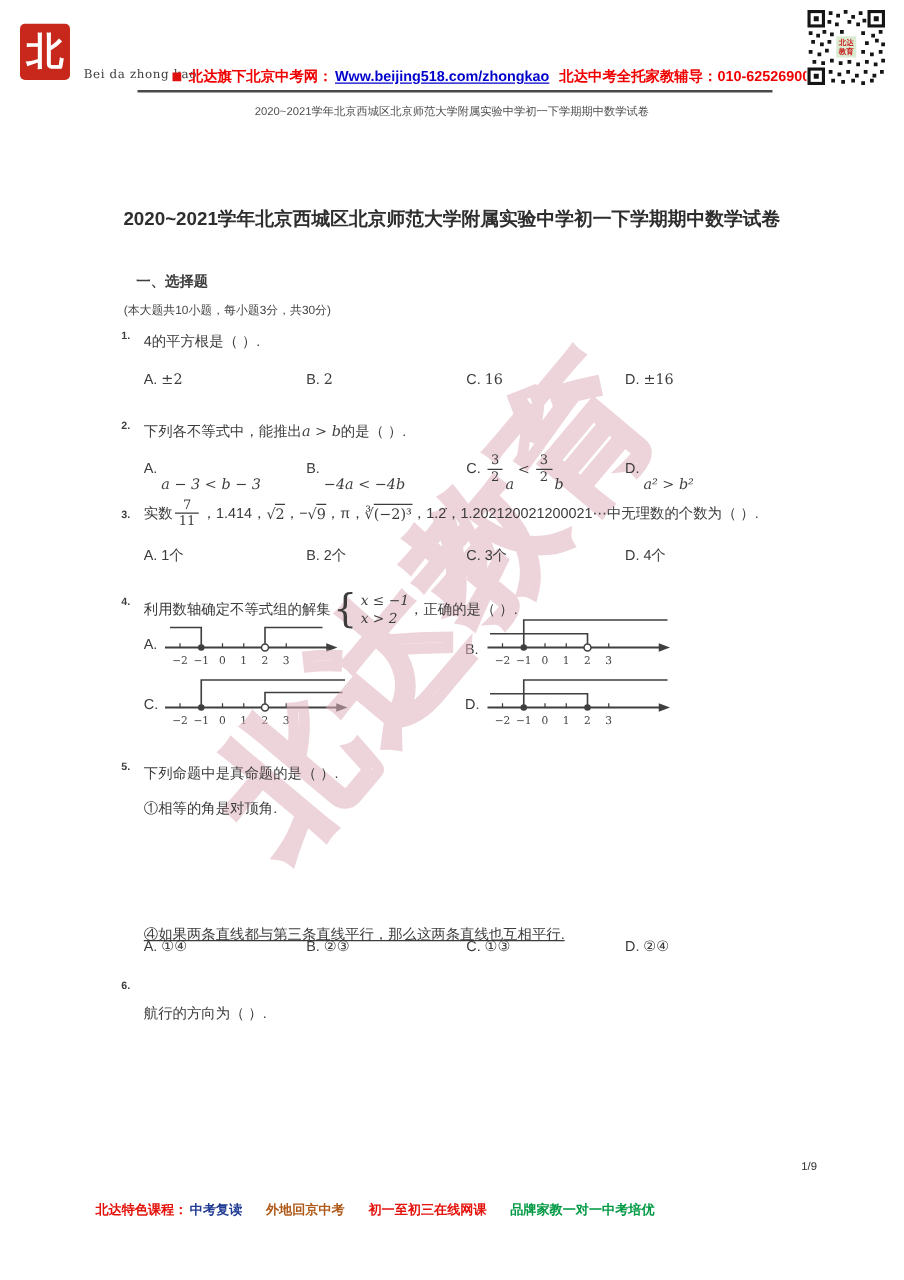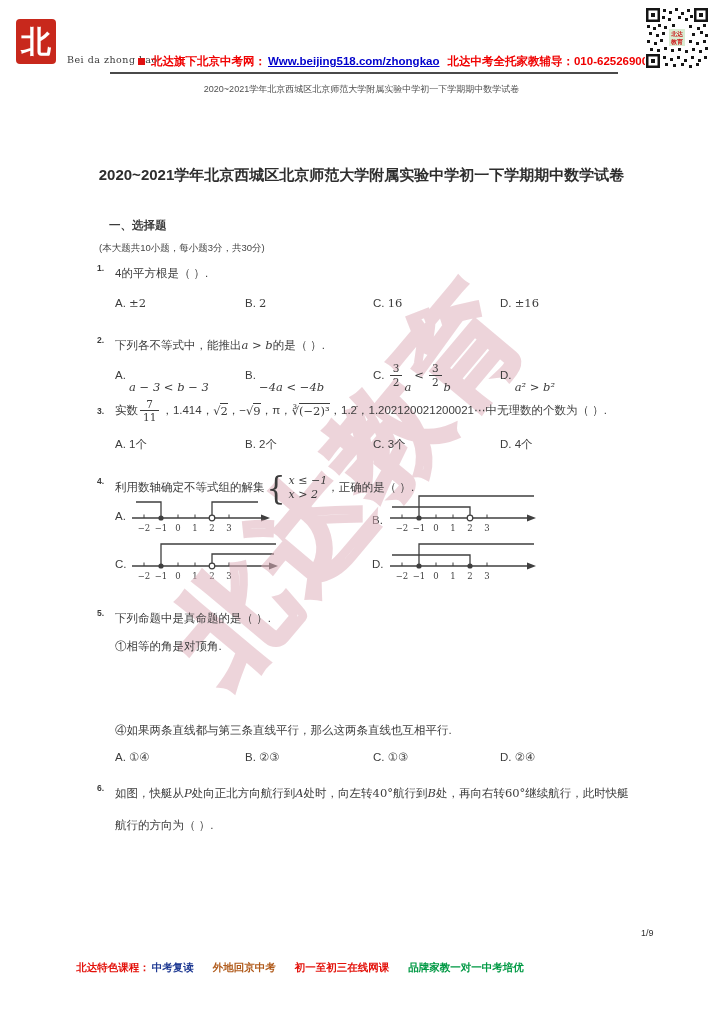--- a/index.html
+++ b/index.html
@@ -311,33 +311,30 @@
     <text x="65" y="41">1</text>
     <text x="82" y="41">2</text>
     <text x="99" y="41">3</text>
   </svg>
 
   <div class="q" style="top:611px;">
     <span class="qnum">5.</span>
     <div class="qtext">下列命题中是真命题的是（ ）.</div>
   </div>
   <div class="q stmt" style="top:639px;">①相等的角是对顶角.</div>
-  <div class="q stmt" style="top:723px;">④如果两条直线都与第三条直线平行，那么这两条直线也互相平行.</div>
+  <div class="q stmt" style="top:740px;text-decoration:underline;">④如果两条直线都与第三条直线平行，那么这两条直线也互相平行.</div>
   <div class="opts" style="top:750px;height:18px;">
     <span class="opt oa">A. ①④</span>
     <span class="opt ob">B. ②③</span>
     <span class="opt oc">C. ①③</span>
     <span class="opt od">D. ②④</span>
   </div>
 
   <div class="q" style="top:786px;">
     <span class="qnum">6.</span>
-    <div class="qtext">
-      <span>如图，快艇从</span><span class="tex">P</span><span>处向正北方向航行到</span><span class="tex">A</span><span>处时，向左转</span><span class="texr">40°</span><span>航行到</span><span class="tex">B</span><span>处，再向右转</span><span class="texr">60°</span><span>继续航行，此时快艇</span>
-    </div>
     <div class="qtext" style="margin-top:17px;">航行的方向为（ ）.</div>
   </div>
 
   <div class="pagenum">1/9</div>
   <div class="footer">
     <span class="f-red">北达特色课程：</span><span class="f-navy">中考复读</span>
     <span class="f-orange">外地回京中考</span>
     <span class="f-red" style="margin:0 8px !important;">初一至初三在线网课</span>
     <span class="f-green">品牌家教一对一中考培优</span>
   </div>

